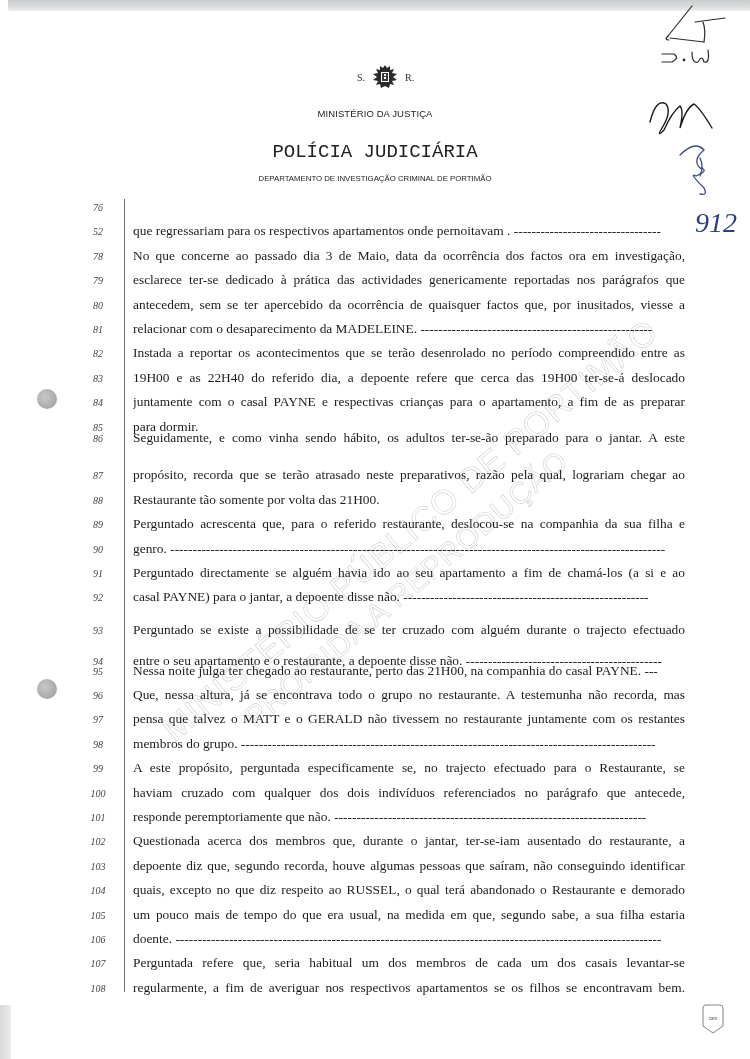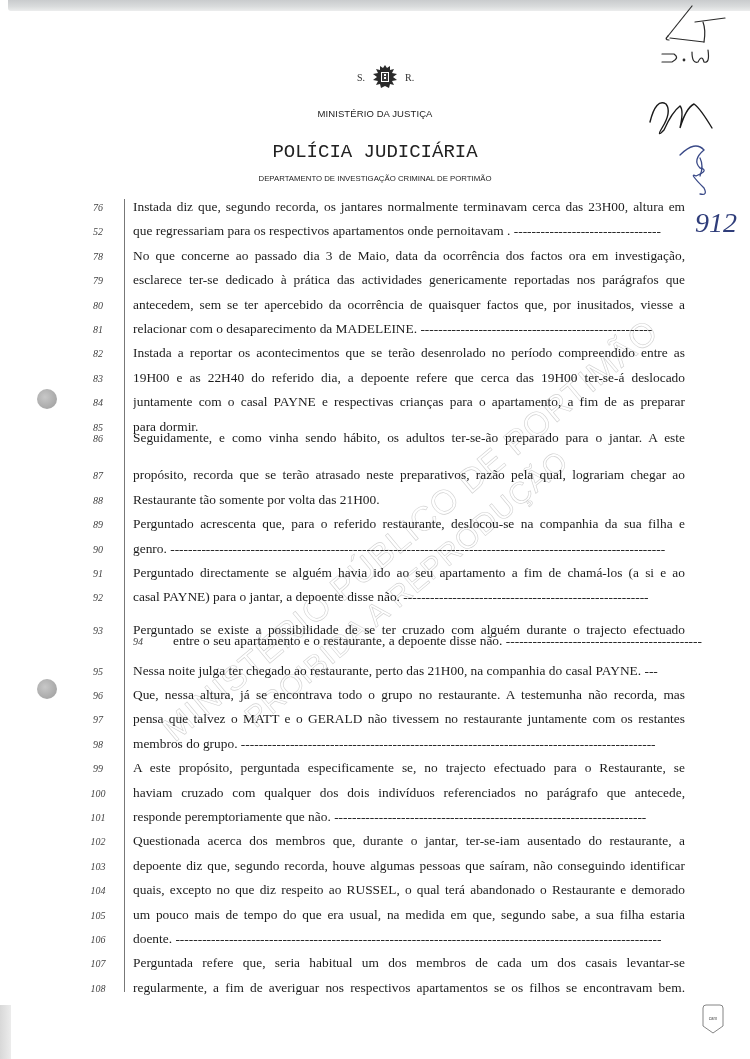--- a/index.html
+++ b/index.html
@@ -129,21 +129,20 @@
 </div>
 
 <div class="hole" style="left: 37px; top: 389px;"></div>
 <div class="hole" style="left: 37px; top: 679px;"></div>
 
 <div class="margin-line"></div>
 
 <div id="body-lines">
     <div class="line" style="top: 198px;">
       <span class="lnum">76</span>
-      <span class="ltext just">Instada diz que, segundo recorda, os jantares normalmente terminavam cerca das 23H00, altura em</span>
     </div>
     <div class="line" style="top: 222.4px;">
       <span class="lnum">52</span>
       <span class="ltext">que regressariam para os respectivos apartamentos onde pernoitavam . ---------------------------------</span>
     </div>
     <div class="line" style="top: 246.8px;">
       <span class="lnum">78</span>
       <span class="ltext just">No que concerne ao passado dia 3 de Maio, data da ocorrência dos factos ora em investigação,</span>
     </div>
     <div class="line" style="top: 271.2px;">
@@ -199,21 +198,21 @@
       <span class="ltext just">Perguntado directamente se alguém havia ido ao seu apartamento a fim de chamá-los (a si e ao</span>
     </div>
     <div class="line" style="top: 588.4px;">
       <span class="lnum">92</span>
       <span class="ltext">casal PAYNE) para o jantar, a depoente disse não. -------------------------------------------------------</span>
     </div>
     <div class="line" style="top: 621px;">
       <span class="lnum">93</span>
       <span class="ltext just">Perguntado se existe a possibilidade de se ter cruzado com alguém durante o trajecto efectuado</span>
     </div>
-    <div class="line" style="top: 632px; margin-left: 40px;">
+    <div class="line" style="top: 652px;">
       <span class="lnum">94</span>
       <span class="ltext">entre o seu apartamento e o restaurante, a depoente disse não. --------------------------------------------</span>
     </div>
     <div class="line" style="top: 661.6px;">
       <span class="lnum">95</span>
       <span class="ltext">Nessa noite julga ter chegado ao restaurante, perto das 21H00, na companhia do casal PAYNE. ---</span>
     </div>
     <div class="line" style="top: 686px;">
       <span class="lnum">96</span>
       <span class="ltext just">Que, nessa altura, já se encontrava todo o grupo no restaurante. A testemunha não recorda, mas</span>

